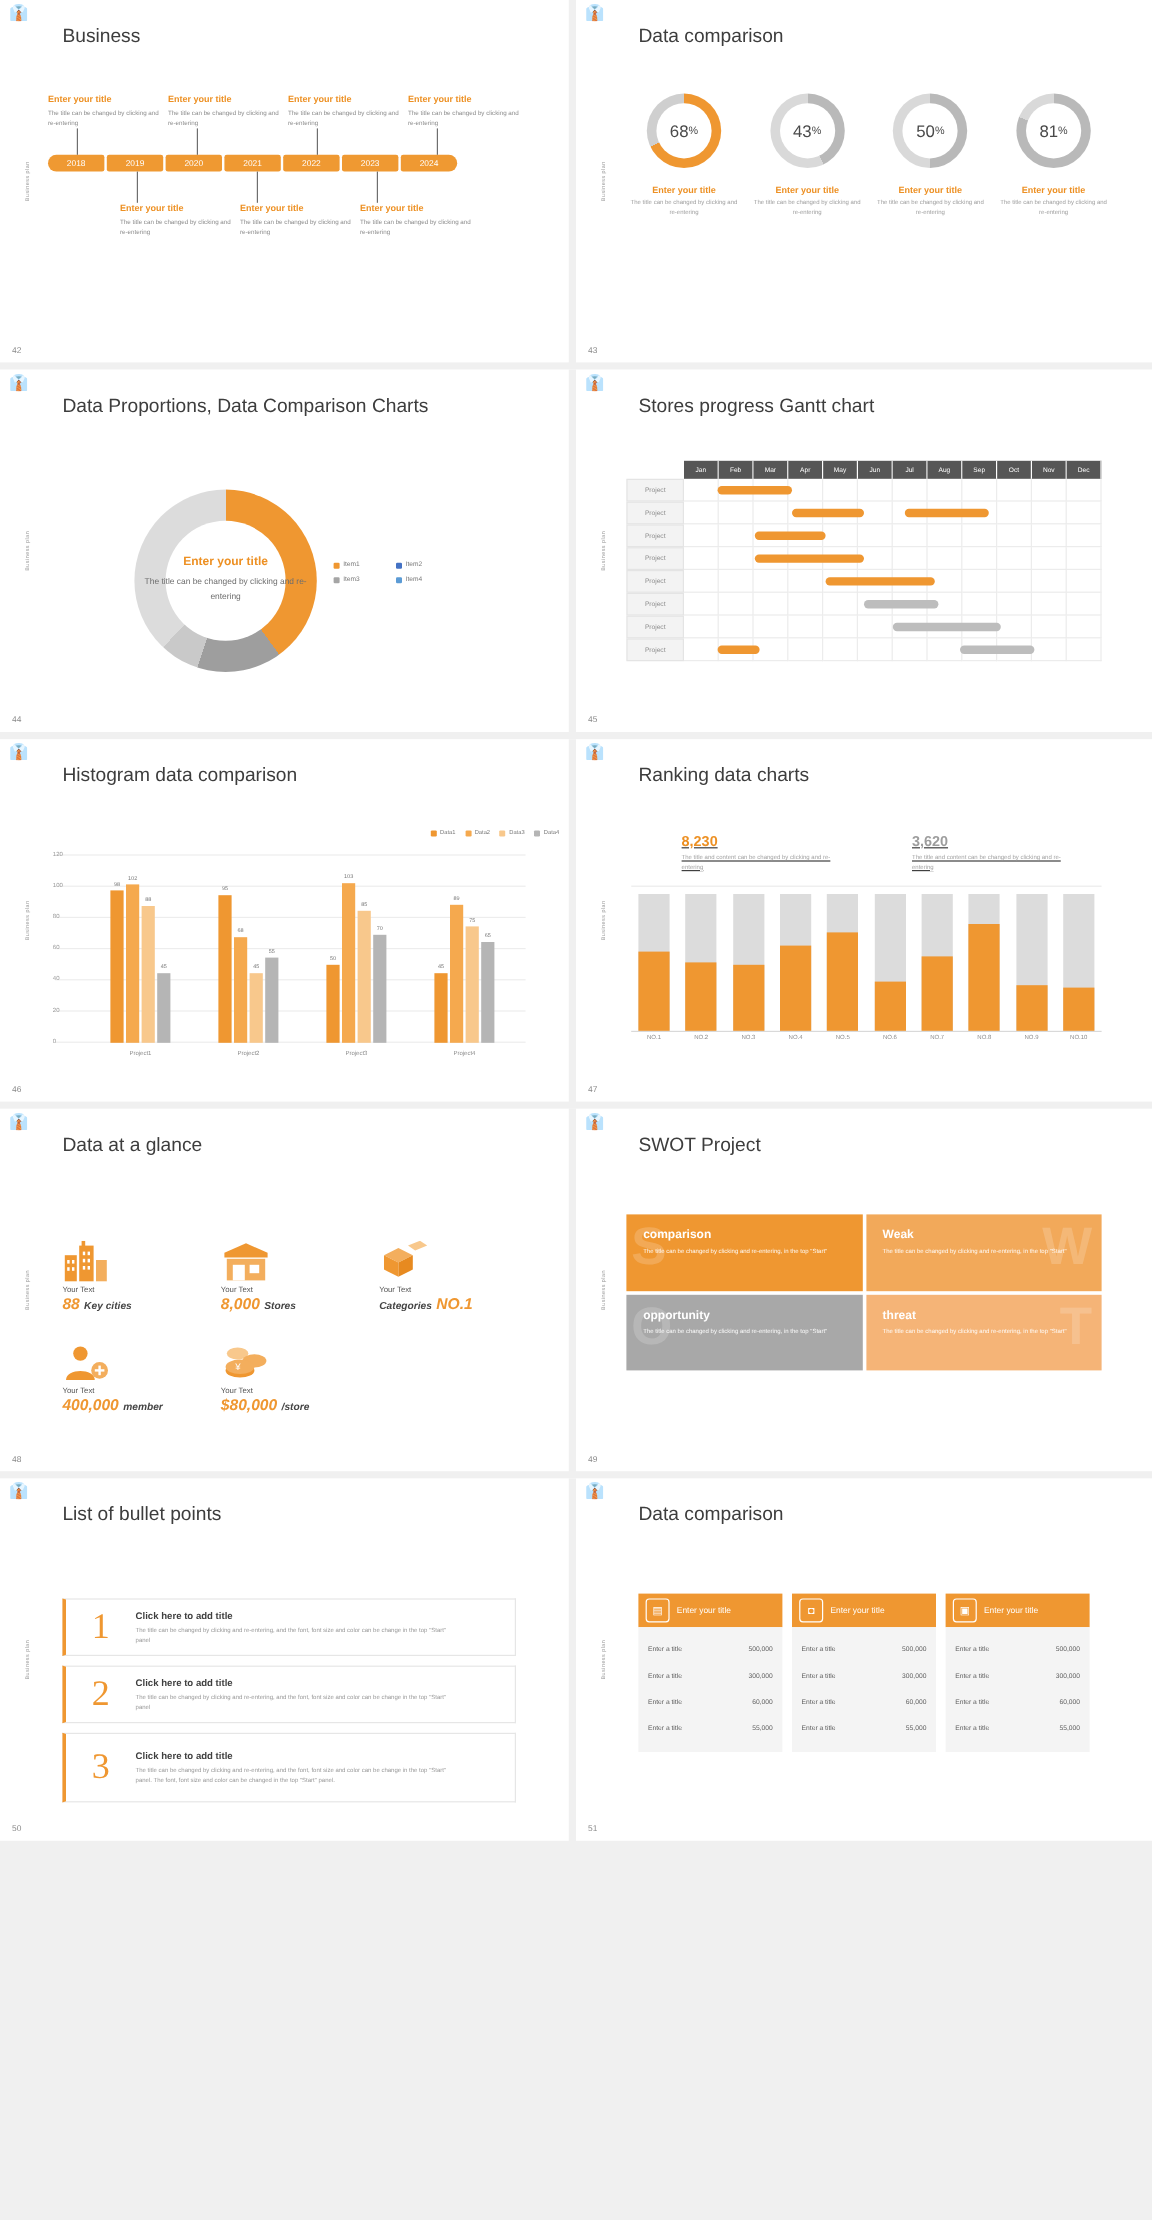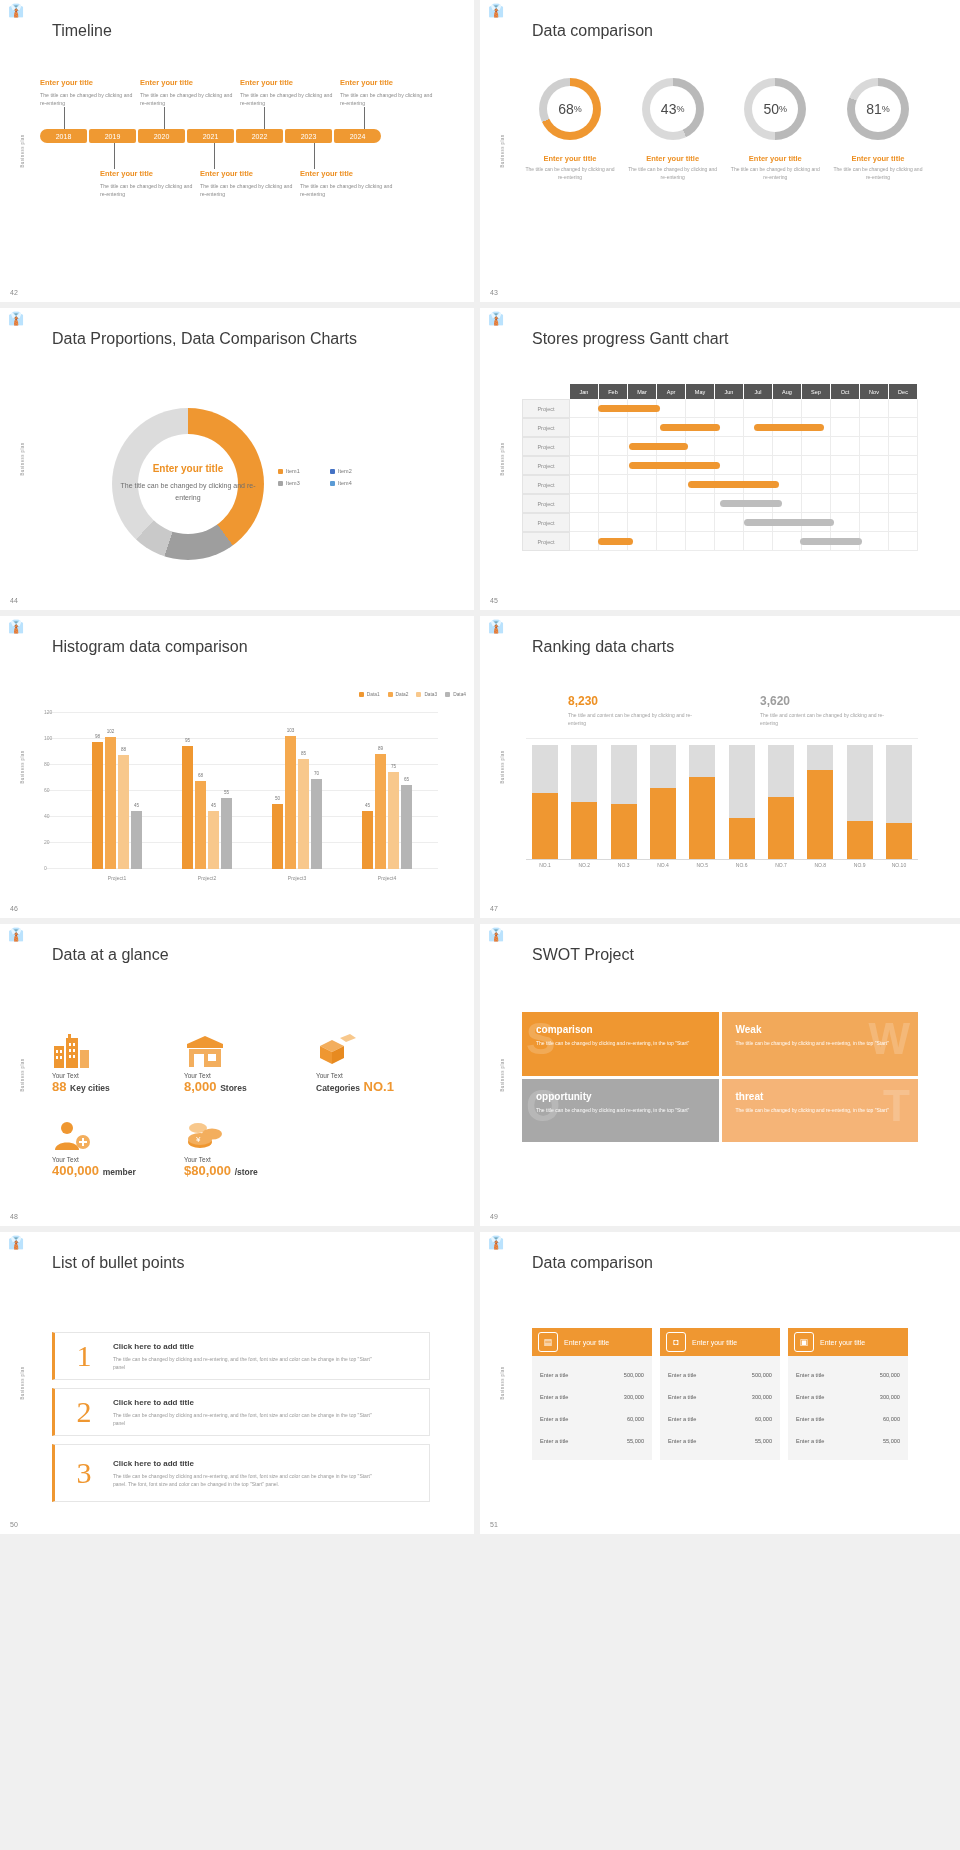--- a/index.html
+++ b/index.html
@@ -69,37 +69,37 @@
   .grp{display:flex;align-items:flex-end;gap:2px;position:relative;width:72px;justify-content:center;}
   .bar{width:11px;position:relative;}
   .bar b{position:absolute;top:-8px;left:50%;transform:translateX(-50%);font-size:4.6px;font-weight:normal;color:#7a7a7a;}
   .xcat{position:absolute;bottom:2px;left:26px;right:6px;display:flex;justify-content:space-around;}
   .xcat span{width:72px;text-align:center;font-size:5px;color:#8c8c8c;}
   .hleg{position:absolute;right:8px;top:76px;display:flex;gap:8px;}
   .hleg .lg{font-size:4.8px;}
 
   
   .rank-head{position:absolute;left:88px;top:78px;width:352px;display:flex;gap:62px;}
-  .rank-head .blk{width:130px;}
+  .rank-head .blk{width:130px;text-decoration:underline;}
   .rank-head h3{margin:0 0 4px 0;font-size:12px;font-weight:bold;}
   .rank-head p{margin:0;font-size:5px;line-height:7.5px;color:#a3a3a3;}
   .rank-chart{position:absolute;left:46px;top:122px;width:392px;height:120px;border-top:1px solid #ececec;border-bottom:1px solid #d9d9d9;}
   .rank-bars{position:absolute;left:6px;right:6px;bottom:0;top:6px;display:flex;justify-content:space-between;align-items:flex-end;}
   .rb{width:26px;height:100%;position:relative;background:#dcdcdc;}
   .rb i{position:absolute;left:0;right:0;bottom:0;background:#ef9731;display:block;}
   .rank-x{position:absolute;left:46px;top:246px;width:392px;display:flex;justify-content:space-between;padding:0 6px;box-sizing:border-box;}
   .rank-x span{width:26px;text-align:center;font-size:5px;color:#8c8c8c;}
 
   
   .glance{position:absolute;left:52px;top:108px;width:376px;}
   .g-row{display:flex;gap:22px;margin-bottom:22px;}
   .g-item{width:110px;}
   .g-ico{height:36px;display:flex;align-items:flex-end;color:#ef9731;}
   .g-top{font-size:6.5px;color:#555;margin-top:4px;}
-  .g-val{font-size:13px;color:#ef9731;font-weight:bold;}
+  .g-val{font-size:13px;color:#ef9731;font-weight:bold;font-style:italic;}
   .g-val small{font-size:8.5px;color:#444;font-weight:bold;}
 
   
   .swot{position:absolute;left:42px;top:88px;width:396px;height:130px;display:grid;grid-template-columns:1fr 1fr;grid-template-rows:1fr 1fr;gap:3px;}
   .sw{position:relative;padding:12px 14px;box-sizing:border-box;color:#fff;overflow:hidden;}
   .sw h4{margin:0 0 5px 0;font-size:10px;font-weight:bold;}
   .sw p{margin:0;font-size:5px;line-height:7.5px;opacity:.95;}
   .sw .ghost{position:absolute;font-size:44px;font-weight:bold;opacity:.18;right:auto;}
   .sw1{background:#ef9731;}
   .sw2{background:#f2a95a;}
@@ -122,21 +122,21 @@
 </style>
 </head>
 <body>
 
 <div class="sheet">
 
   <div class="slide left">
     <div class="corner">👔</div>
     <div class="sidebar">Business plan</div>
     <div class="pagenum">42</div>
-    <div class="title">Timeline</div>
+    <div class="title">Business</div>
 
     <div class="tl-wrap">
       <div class="tl-top">
         <div class="tl-col">
           <h4>Enter your title</h4>
           <p>The title can be changed by clicking and re-entering</p>
         </div>
         <div class="tl-col">
           <h4>Enter your title</h4>
           <p>The title can be changed by clicking and re-entering</p>

